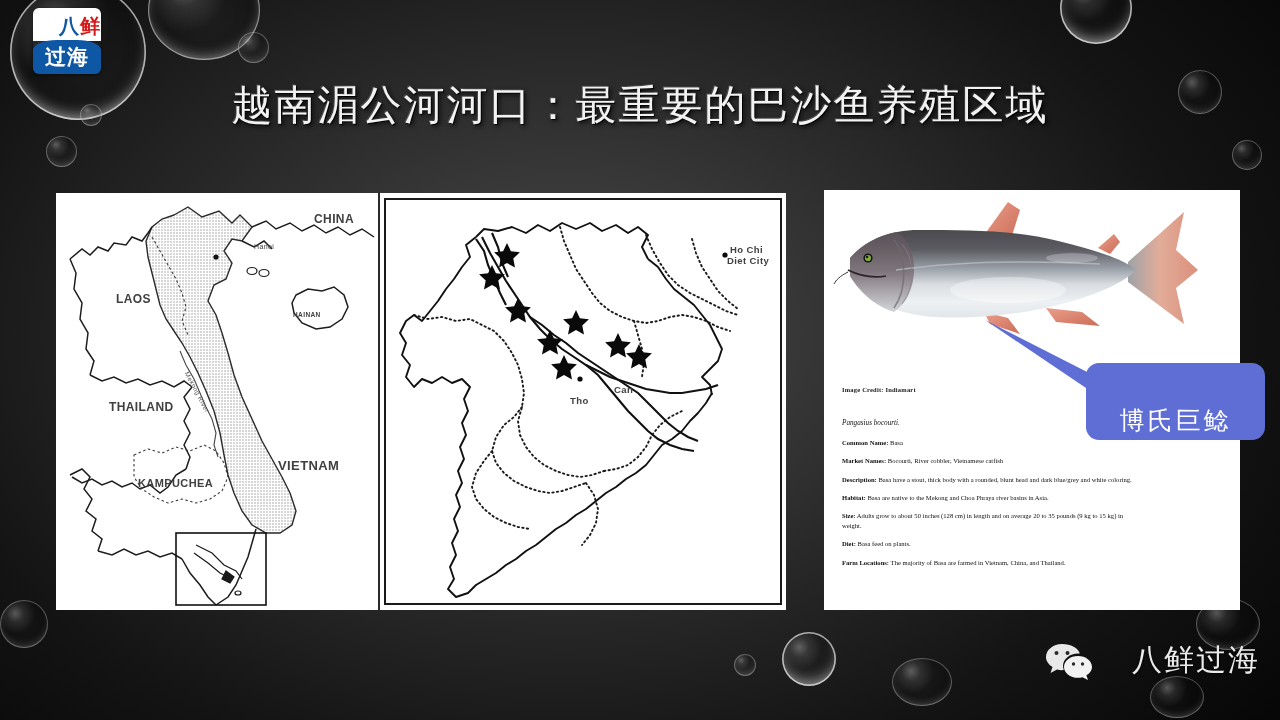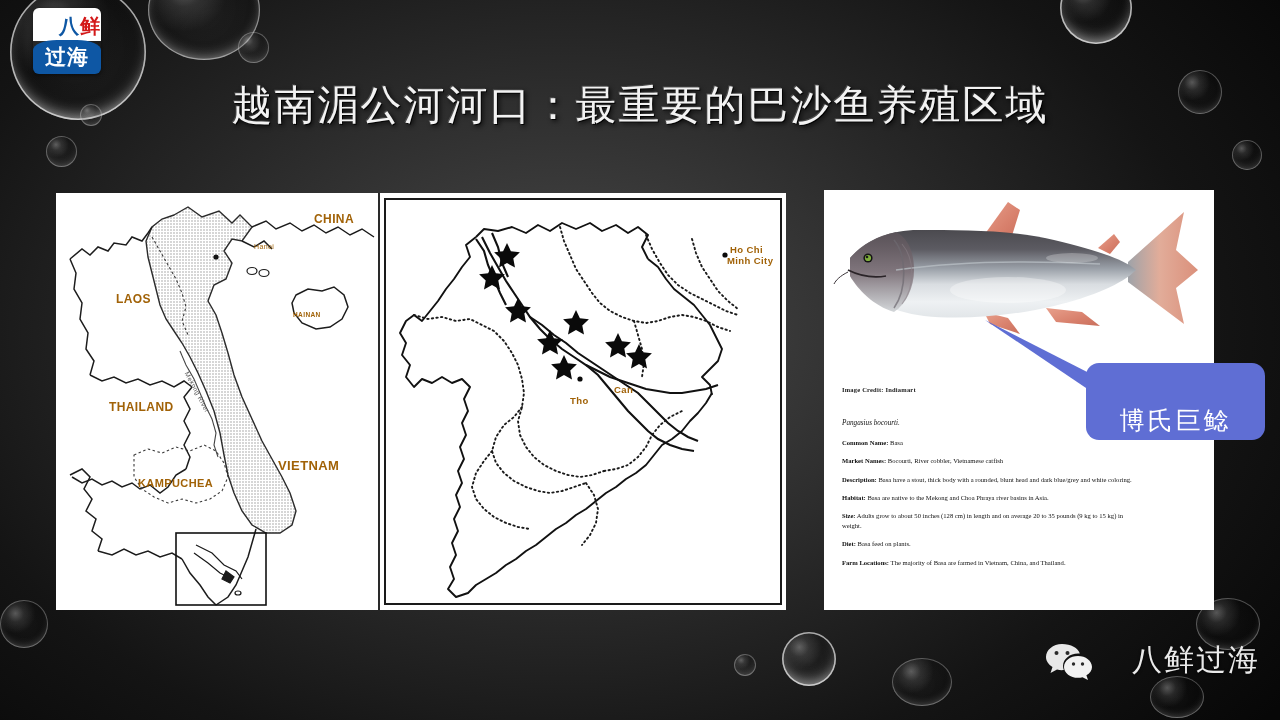--- a/index.html
+++ b/index.html
@@ -46,26 +46,26 @@
   
   #title{
     position:absolute;left:0;top:78px;width:1280px;text-align:center;
     font-size:41px;color:#f2f2f2;letter-spacing:2px;font-weight:400;
     text-shadow:1px 1px 0 rgba(0,0,0,.85), 2px 2px 5px rgba(0,0,0,.9), -1px -1px 0 rgba(255,255,255,.18);
   }
 
   
   .panel{position:absolute;background:#fff;}
   #panel-left{left:56px;top:193px;width:730px;height:417px;}
-  #panel-right{left:824px;top:190px;width:390px;height:420px;}
+  #panel-right{left:824px;top:190px;width:390px;height:420px;padding-left:26px;}
   .map-box{position:absolute;top:0;height:100%;overflow:hidden;}
   #map-a{left:0;width:322px;}
   #map-b{left:322px;width:408px;border-left:2px solid #2a2a2a;}
   #map-b .frame{position:absolute;left:4px;top:5px;right:6px;bottom:5px;border:2px solid #1a1a1a;}
-  .mlabel{position:absolute;font-weight:700;color:#a16207;font-family:"Liberation Sans",sans-serif;
+  .mlabel{position:absolute;font-weight:700;color:#404040;font-family:"Liberation Sans",sans-serif;
           letter-spacing:.4px;line-height:1.05;}
   .mlabel.sm{font-weight:400;}
 
   
   #fishwrap{position:absolute;left:8px;top:6px;width:374px;height:160px;}
   #credit{position:absolute;left:18px;top:196px;font-size:6.5px;color:#1a1a1a;
           font-family:"Liberation Serif",serif;font-weight:700;letter-spacing:.2px;}
   #factsheet{position:absolute;left:18px;top:228px;width:302px;
              font-family:"Liberation Serif",serif;color:#111;font-size:6.6px;line-height:1.55;}
   #factsheet .sp{font-style:italic;margin-bottom:9px;font-size:7.2px;}
@@ -244,21 +244,21 @@
           <path d="M238 140 l3.9 8.2 9 1.1 -6.6 6.2 1.7 8.9 -8 -4.3 -8 4.3 1.7 -8.9 -6.6 -6.2 9 -1.1 z"></path>
           <path d="M259 151 l3.9 8.2 9 1.1 -6.6 6.2 1.7 8.9 -8 -4.3 -8 4.3 1.7 -8.9 -6.6 -6.2 9 -1.1 z"></path>
           <path d="M184 162 l3.9 8.2 9 1.1 -6.6 6.2 1.7 8.9 -8 -4.3 -8 4.3 1.7 -8.9 -6.6 -6.2 9 -1.1 z"></path>
         </g>
 
         <circle cx="345" cy="62" r="2.6" fill="#0a0a0a"></circle>
         <circle cx="200" cy="186" r="2.6" fill="#0a0a0a"></circle>
       </svg>
       <div>
         <div class="mlabel" style="left:350px;top:52px;font-size:9.5px;">Ho Chi</div>
-        <div class="mlabel" style="left:347px;top:63px;font-size:9.5px;">Minh City</div>
+        <div class="mlabel" style="left:347px;top:63px;font-size:9.5px;">Diet City</div>
         <div class="mlabel" style="left:190px;top:192px;font-size:9.5px;margin-left:44px;">Can</div>
         <div class="mlabel" style="left:190px;top:203px;font-size:9.5px;">Tho</div>
       </div>
     </div>
   </div>
 
   <div class="panel" id="panel-right">
 
     <div id="fishwrap">
       <svg width="374" height="160" viewBox="0 0 374 160">

